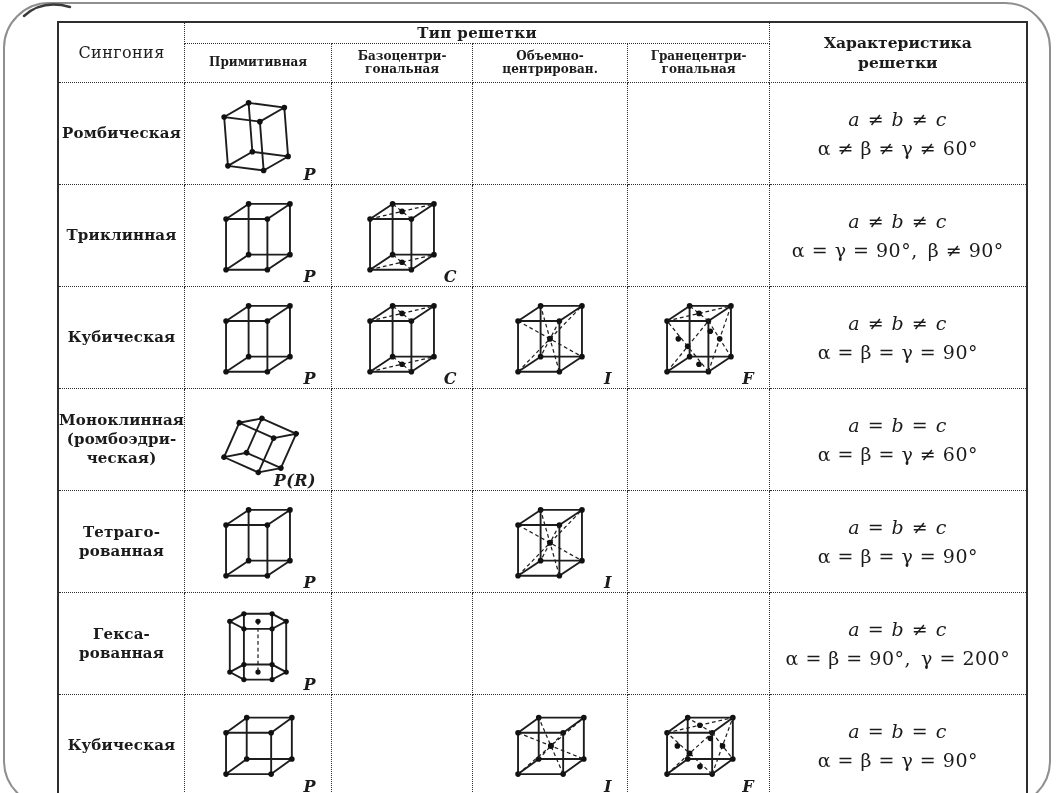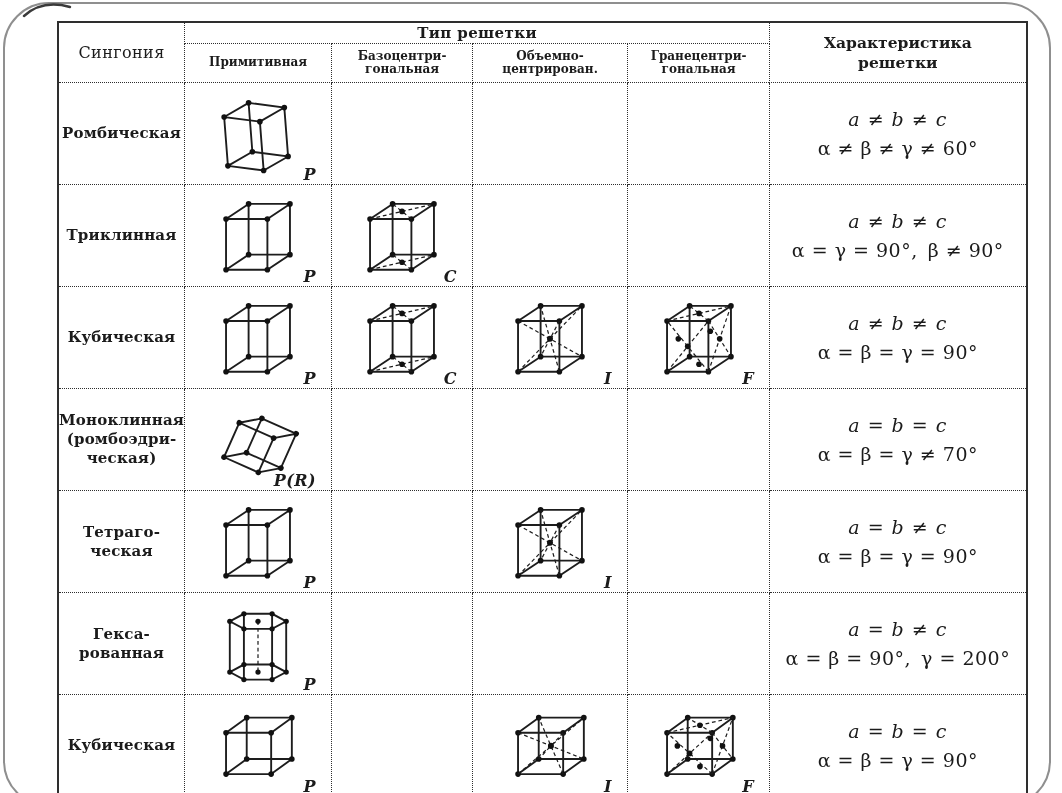--- a/index.html
+++ b/index.html
@@ -300,27 +300,27 @@
                 <use href="#fig-rhombohedral"></use>
               </svg>
           <span class="fig-label">P(R)</span>
         </div>
       </td>
       <td class="fig-cell"></td>
       <td class="fig-cell"></td>
       <td class="fig-cell"></td>
       <td class="char-cell">
         <div class="char1">a = b = c</div>
-        <div class="char2">α = β = γ ≠ 70°</div>
+        <div class="char2">α = β = γ ≠ 60°</div>
       </td>
     </tr>
 
     <tr class="body-row">
       <td class="syn-cell">Тетраго-
-ческая</td>
+рованная</td>
       <td class="fig-cell">
         <div class="fig-wrap">
           <svg class="fig" viewBox="0 0 100 100">
                 <use href="#fig-box"></use>
               </svg>
           <span class="fig-label">P</span>
         </div>
       </td>
       <td class="fig-cell"></td>
       <td class="fig-cell">

